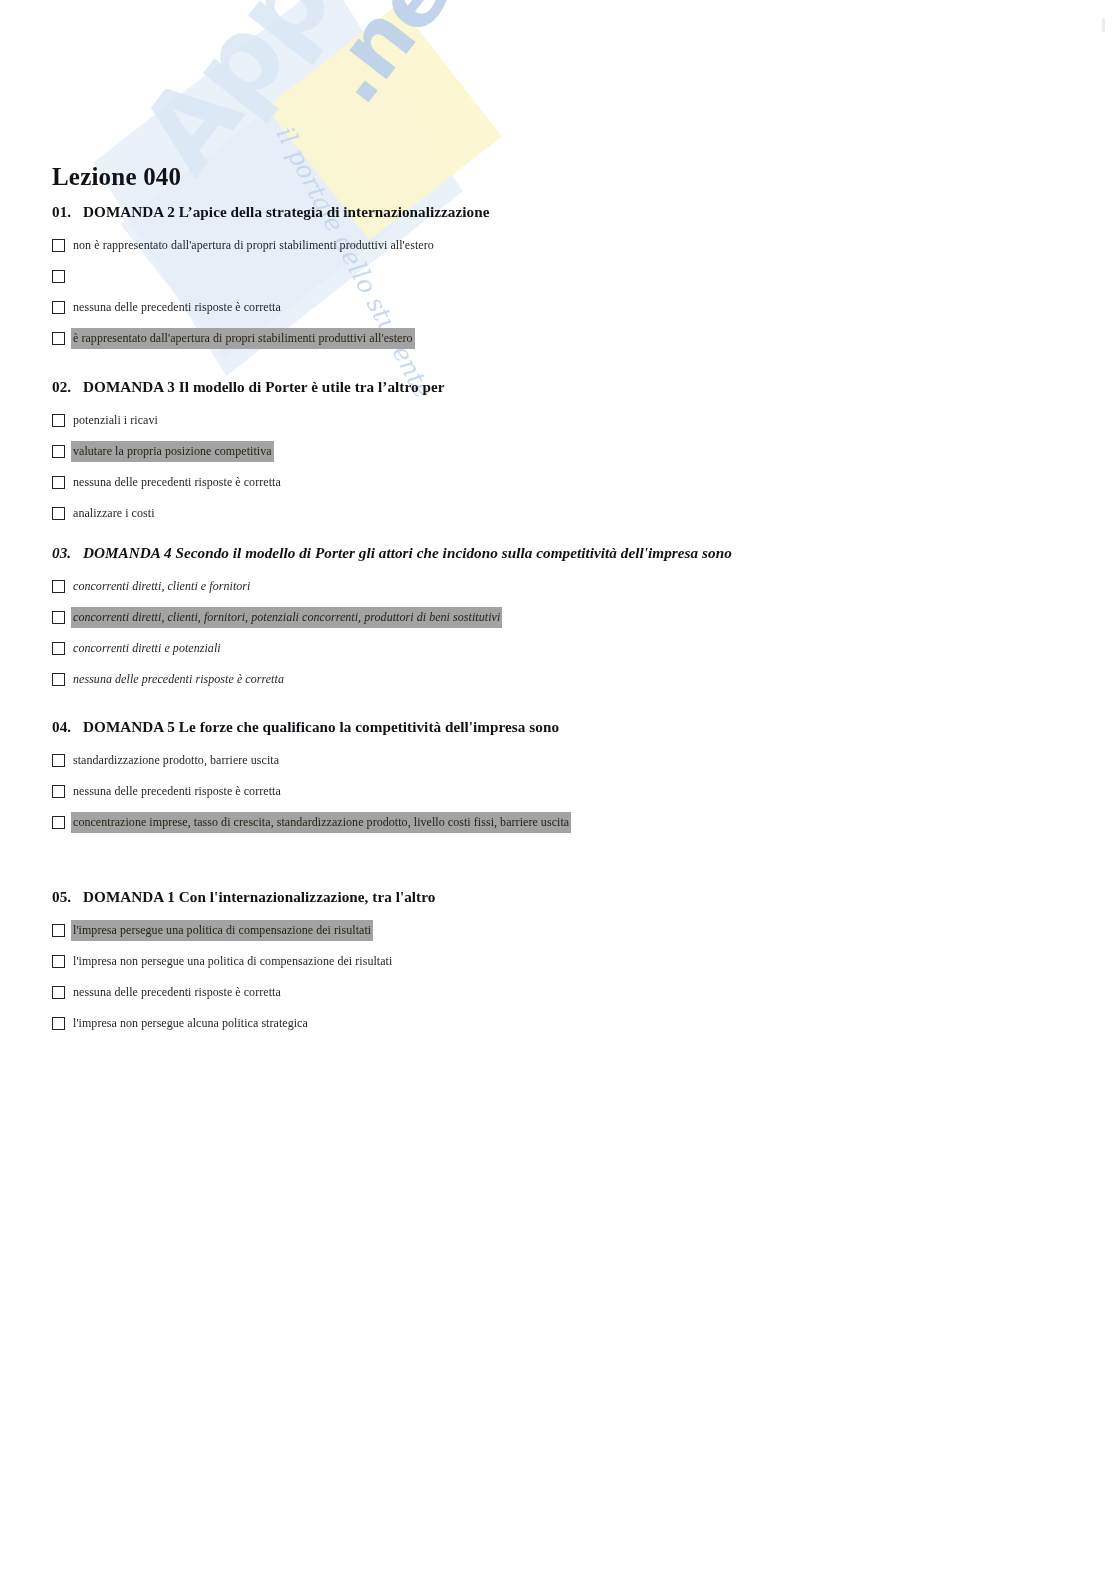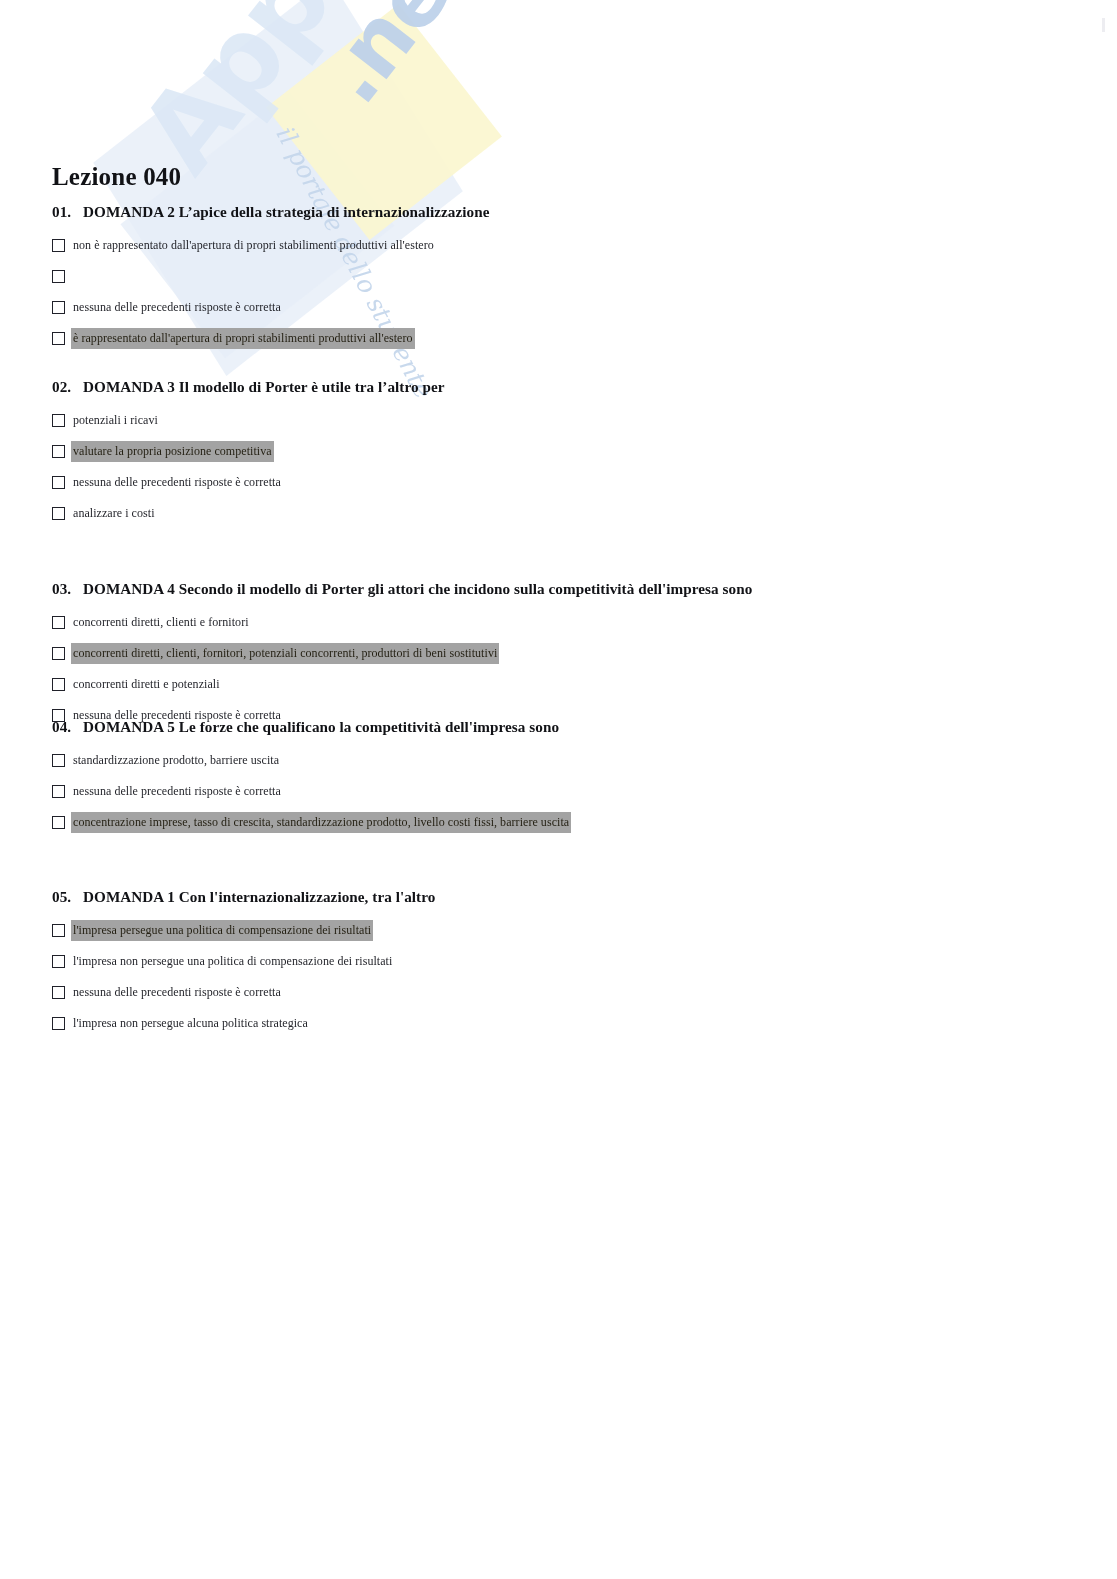--- a/index.html
+++ b/index.html
@@ -202,21 +202,21 @@
           </div>
           <div class="option-row">
             <span class="checkbox"></span>
             <span class="option-text">nessuna delle precedenti risposte è corretta</span>
           </div>
           <div class="option-row">
             <span class="checkbox"></span>
             <span class="option-text">analizzare i costi</span>
           </div>
         </div>
-        <div class="question-block" style="top: 580px;">
+        <div class="question-block" style="top: 544px; font-style: italic;">
           <div class="q-heading"><span class="q-num">03.</span><span>DOMANDA 4 Secondo il modello di Porter gli attori che incidono sulla competitività dell'impresa sono</span></div>
           <div class="option-row">
             <span class="checkbox"></span>
             <span class="option-text">concorrenti diretti, clienti e fornitori</span>
           </div>
           <div class="option-row highlighted">
             <span class="checkbox"></span>
             <span class="option-text">concorrenti diretti, clienti, fornitori, potenziali concorrenti, produttori di beni sostitutivi</span>
           </div>
           <div class="option-row">

